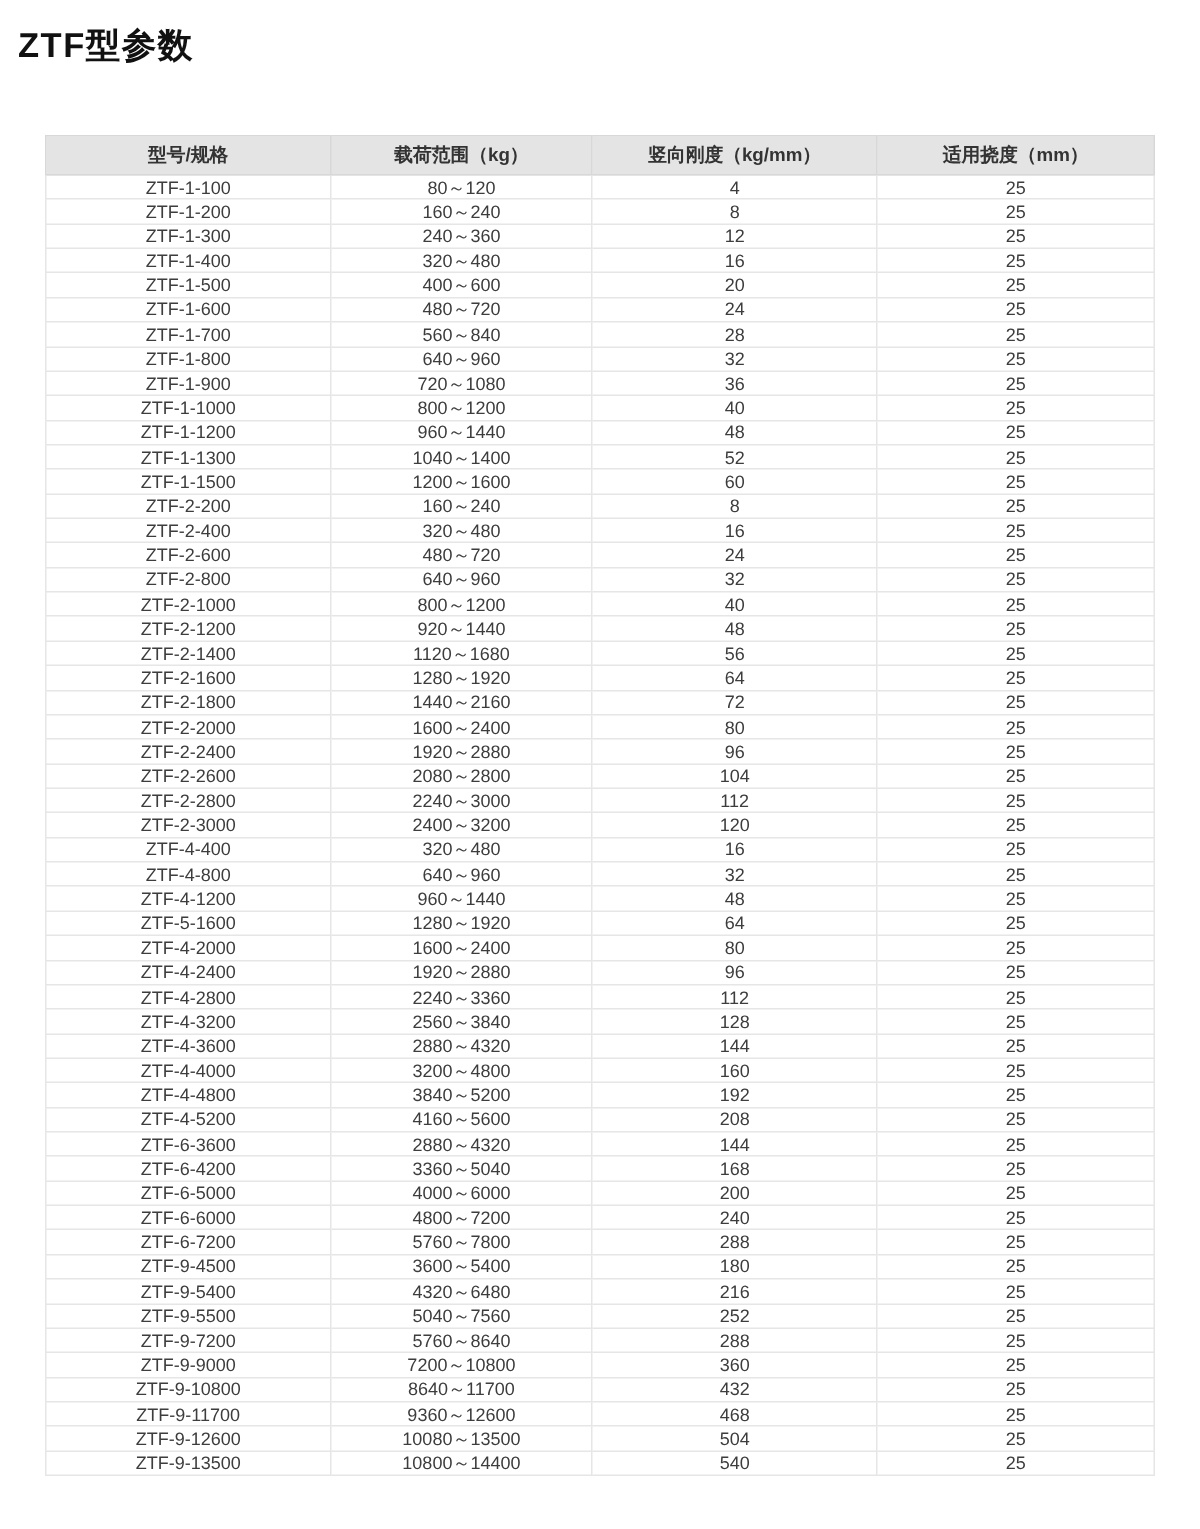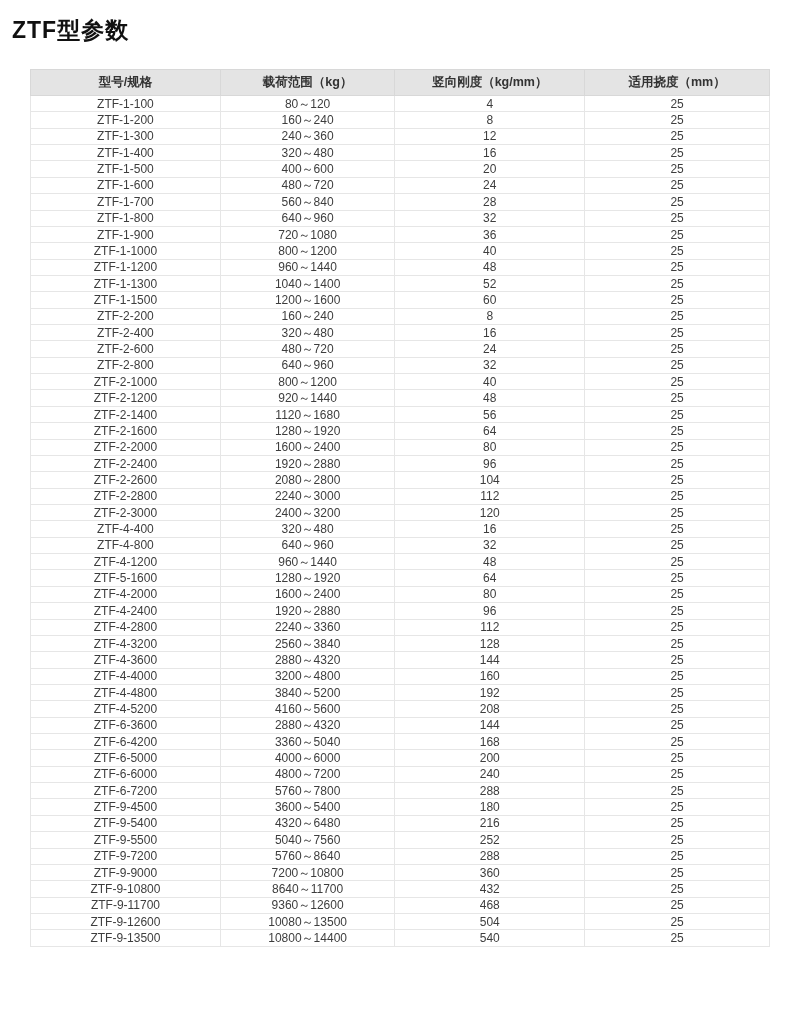--- a/index.html
+++ b/index.html
@@ -17,21 +17,21 @@
   }
   .page-title{
     margin:14px 0 0 12px;
     font-size:23px;
     font-weight:700;
     color:#111111;
     letter-spacing:1px;
     line-height:33px;
   }
   .table-wrap{
-    margin:22px 30px 0 30px;
+    margin:43px 30px 0 30px;
   }
   table{
     width:100%;
     border-collapse:collapse;
     table-layout:fixed;
     border:1px solid var(--border-outer);
   }
   thead th{
     background:var(--header-bg);
     color:var(--text-header);
@@ -197,20 +197,26 @@
           <td>56</td>
           <td>25</td>
         </tr>
         <tr>
           <td>ZTF-2-1600</td>
           <td>1280～1920</td>
           <td>64</td>
           <td>25</td>
         </tr>
         <tr>
+          <td>ZTF-2-1800</td>
+          <td>1440～2160</td>
+          <td>72</td>
+          <td>25</td>
+        </tr>
+        <tr>
           <td>ZTF-2-2000</td>
           <td>1600～2400</td>
           <td>80</td>
           <td>25</td>
         </tr>
         <tr>
           <td>ZTF-2-2400</td>
           <td>1920～2880</td>
           <td>96</td>
           <td>25</td>

